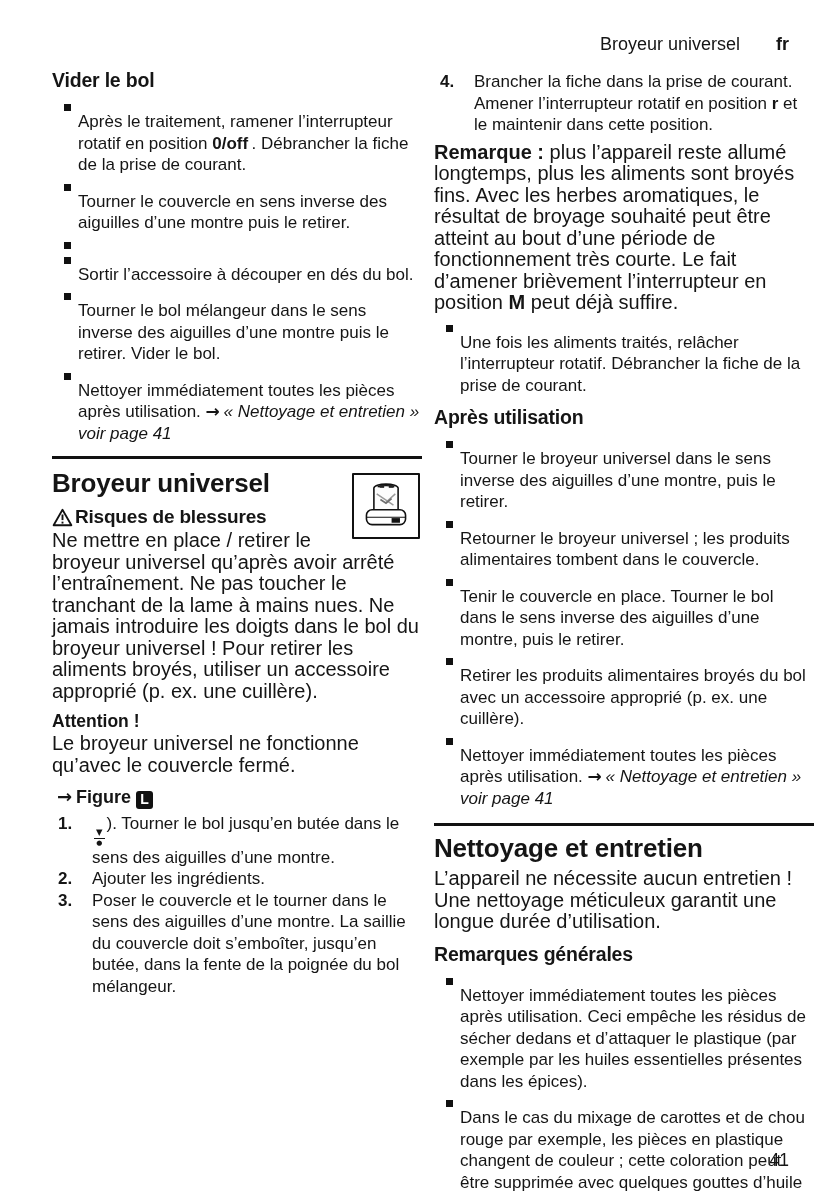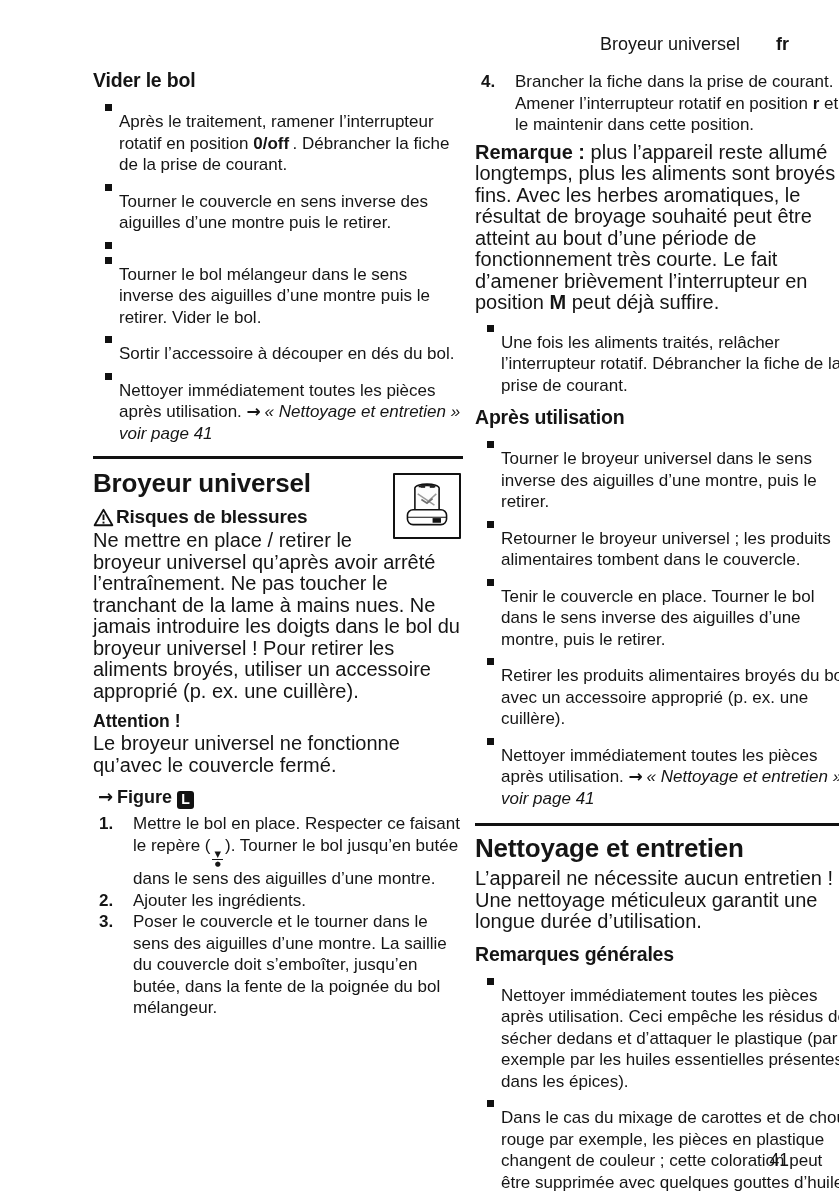--- a/index.html
+++ b/index.html
@@ -9,21 +9,21 @@
     position:relative;overflow:hidden;
     -webkit-font-smoothing:antialiased;
   }
   .page{padding:34px 25px 0 52px;}
   
   .page-header{text-align:right;font-size:18px;padding-right:25px;margin-bottom:13px;}
   .ph-title{font-weight:400;}
   .ph-lang{font-weight:700;margin-left:36px;}
   
   .columns{display:flex;align-items:flex-start;}
-  .col-left{width:370px;flex:0 0 370px;margin-left:41px;}
+  .col-left{width:370px;flex:0 0 370px;}
   .col-gap{width:12px;flex:0 0 12px;}
   .col-right{width:380px;flex:0 0 380px;padding-top:3px;}
   
   .body-text{font-size:20px;line-height:21.5px;margin:0 0 3px 0;}
   h1{font-size:26px;line-height:30px;font-weight:700;margin:0 0 5px 0;letter-spacing:-0.2px;}
   h2{font-size:19.5px;line-height:24px;font-weight:700;margin:9px 0 4px 0;letter-spacing:-0.2px;}
   h2.first{margin-top:0;}
   .rule{border:none;border-top:3.5px solid #111;height:0;margin:12px 0 9px 0;}
   
   .b-row{display:flex;align-items:flex-start;font-size:17px;line-height:21.5px;flex-direction:column;}
@@ -80,25 +80,25 @@
           </div>
         <div class="b-row">
             <span class="b-marker"></span>
             <div class="b-text"><span>Tourner le couvercle en sens inverse des aiguilles d’une montre puis le retirer.</span></div>
           </div>
         <div class="b-row">
             <span class="b-marker"></span>
           </div>
         <div class="b-row">
             <span class="b-marker"></span>
+            <div class="b-text"><span>Sortir l’accessoire à découper en dés du bol.</span></div>
+          </div>
+        <div class="b-row">
+            <span class="b-marker"></span>
             <div class="b-text"><span>Tourner le bol mélangeur dans le sens inverse des aiguilles d’une montre puis le retirer. Vider le bol.</span></div>
-          </div>
-        <div class="b-row">
-            <span class="b-marker"></span>
-            <div class="b-text"><span>Sortir l’accessoire à découper en dés du bol.</span></div>
           </div>
         <div class="b-row">
             <span class="b-marker"></span>
             <div class="b-text"><span>Nettoyer immédiatement toutes les pièces après utilisation. </span><span class="seg-arrow">→</span><span> </span><span class="seg-i">« Nettoyage et entretien » voir page 41</span></div>
           </div>
       </div>
 
       <div class="rule"></div>
 
       <div class="broyeur-section">
@@ -131,21 +131,21 @@
         <p class="body-text">Ne mettre en place / retirer le broyeur universel qu’après avoir arrêté l’entraînement. Ne pas toucher le tranchant de la lame à mains nues. Ne jamais introduire les doigts dans le bol du broyeur universel ! Pour retirer les aliments broyés, utiliser un accessoire approprié (p. ex. une cuillère).</p>
 
         <p class="bold-h">Attention !</p>
         <p class="body-text">Le broyeur universel ne fonctionne qu’avec le couvercle fermé.</p>
 
         <p class="fig-ref"><span class="seg-arrow">→</span><span> </span><span class="seg-b">Figure </span><span class="seg-box">L</span></p>
 
         <div>
           <div class="n-row">
               <span class="n-num">1.</span>
-              <div class="n-text"><span>Mettre le bol en place. Respecter ce faisant le repère (</span><span class="align-mark">
+              <div class="n-text"><span class="align-mark">
                   <span class="mk">▼</span>
                   <span class="mk">●</span>
                 </span><span>). Tourner le bol jusqu’en butée dans le sens des aiguilles d’une montre.</span></div>
             </div>
           <div class="n-row">
               <span class="n-num">2.</span>
               <div class="n-text"><span>Ajouter les ingrédients.</span></div>
             </div>
           <div class="n-row">
               <span class="n-num">3.</span>

